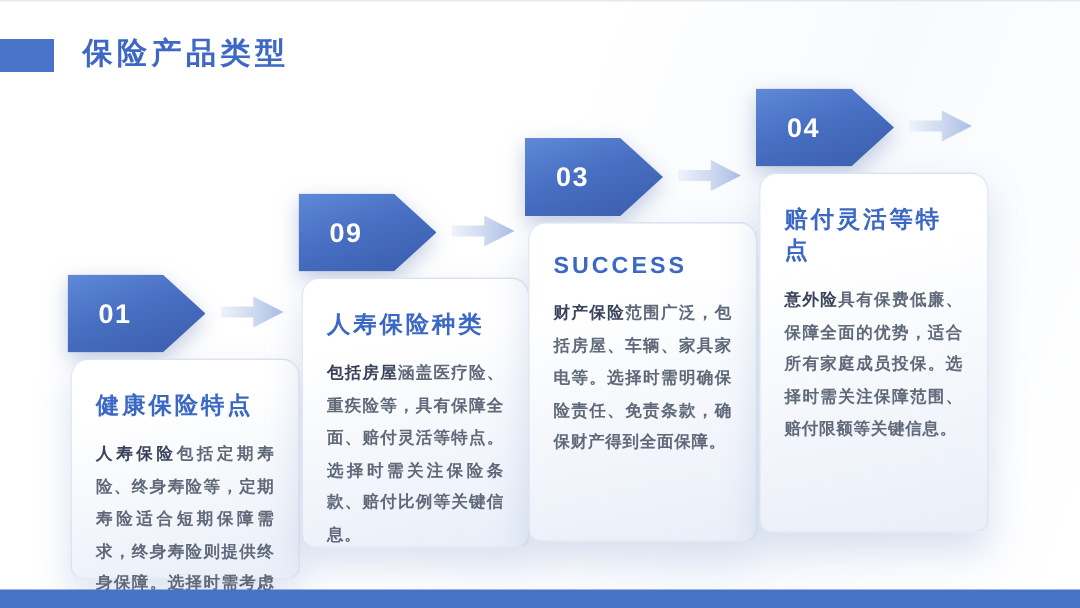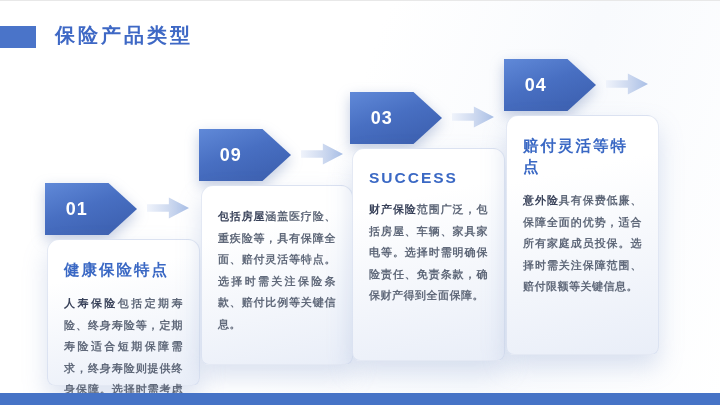--- a/index.html
+++ b/index.html
@@ -99,20 +99,21 @@
   </section>
 
   <section class="step step2">
     <div class="badge-wrap">
       <div class="badge">
         <span class="num">09</span>
       </div>
     </div>
     <div class="flow-arrow"></div>
     <div class="card">
+      <h2>人寿保险种类</h2>
       <p><strong>包括房屋</strong><span>涵盖医疗险、重疾险等，具有保障全面、赔付灵活等特点。选择时需关注保险条款、赔付比例等关键信息。</span></p>
     </div>
   </section>
 
   <section class="step step3">
     <div class="badge-wrap">
       <div class="badge">
         <span class="num">03</span>
       </div>
     </div>

